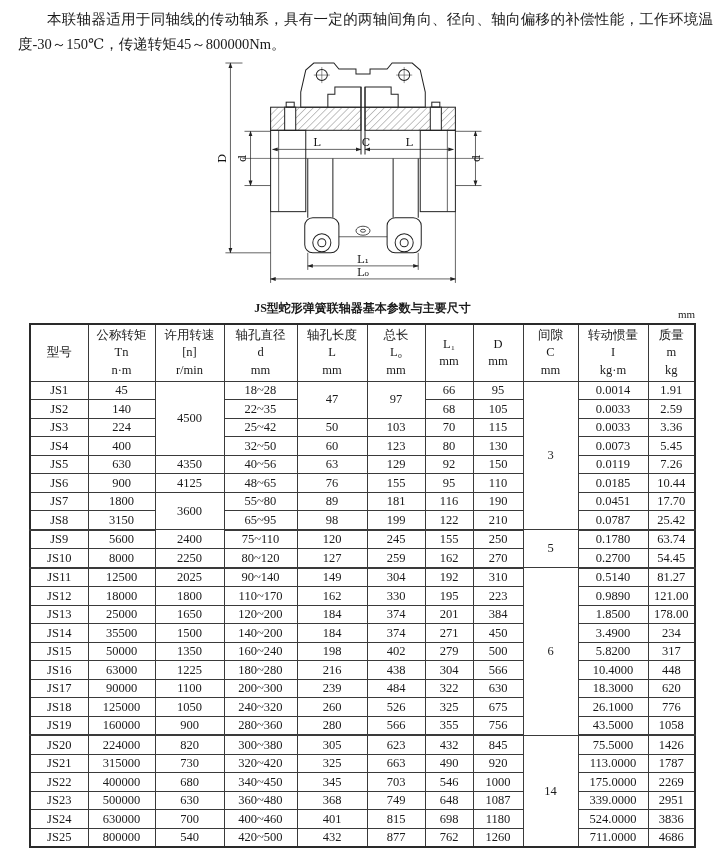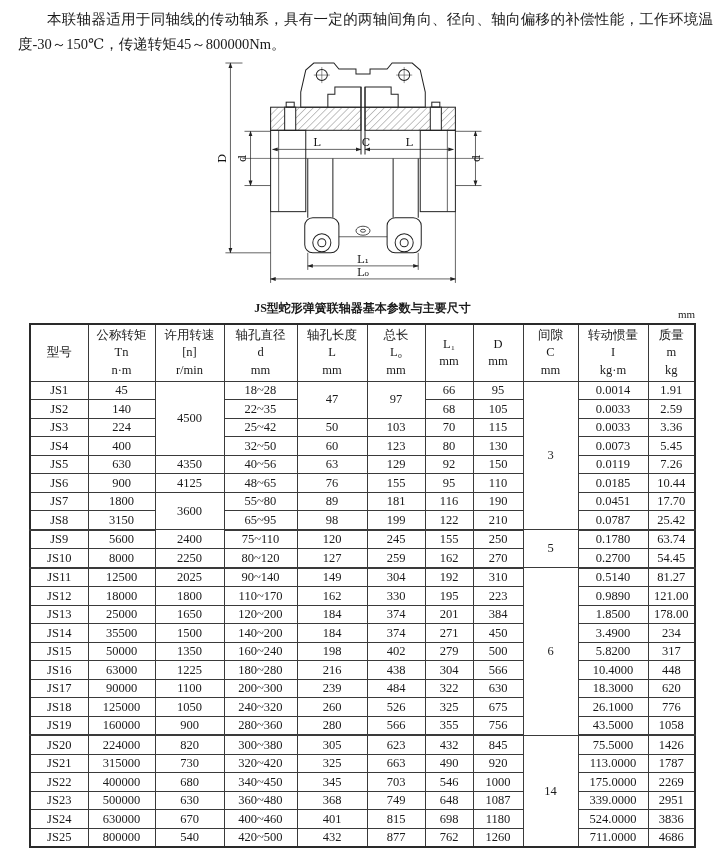--- a/index.html
+++ b/index.html
@@ -494,21 +494,21 @@
           <td>368</td>
           <td>749</td>
           <td>648</td>
           <td>1087</td>
           <td>339.0000</td>
           <td>2951</td>
         </tr>
         <tr>
           <td>JS24</td>
           <td>630000</td>
-          <td>670</td>
+          <td>700</td>
           <td>400~460</td>
           <td>401</td>
           <td>815</td>
           <td>698</td>
           <td>1180</td>
           <td>524.0000</td>
           <td>3836</td>
         </tr>
         <tr>
           <td>JS25</td>

